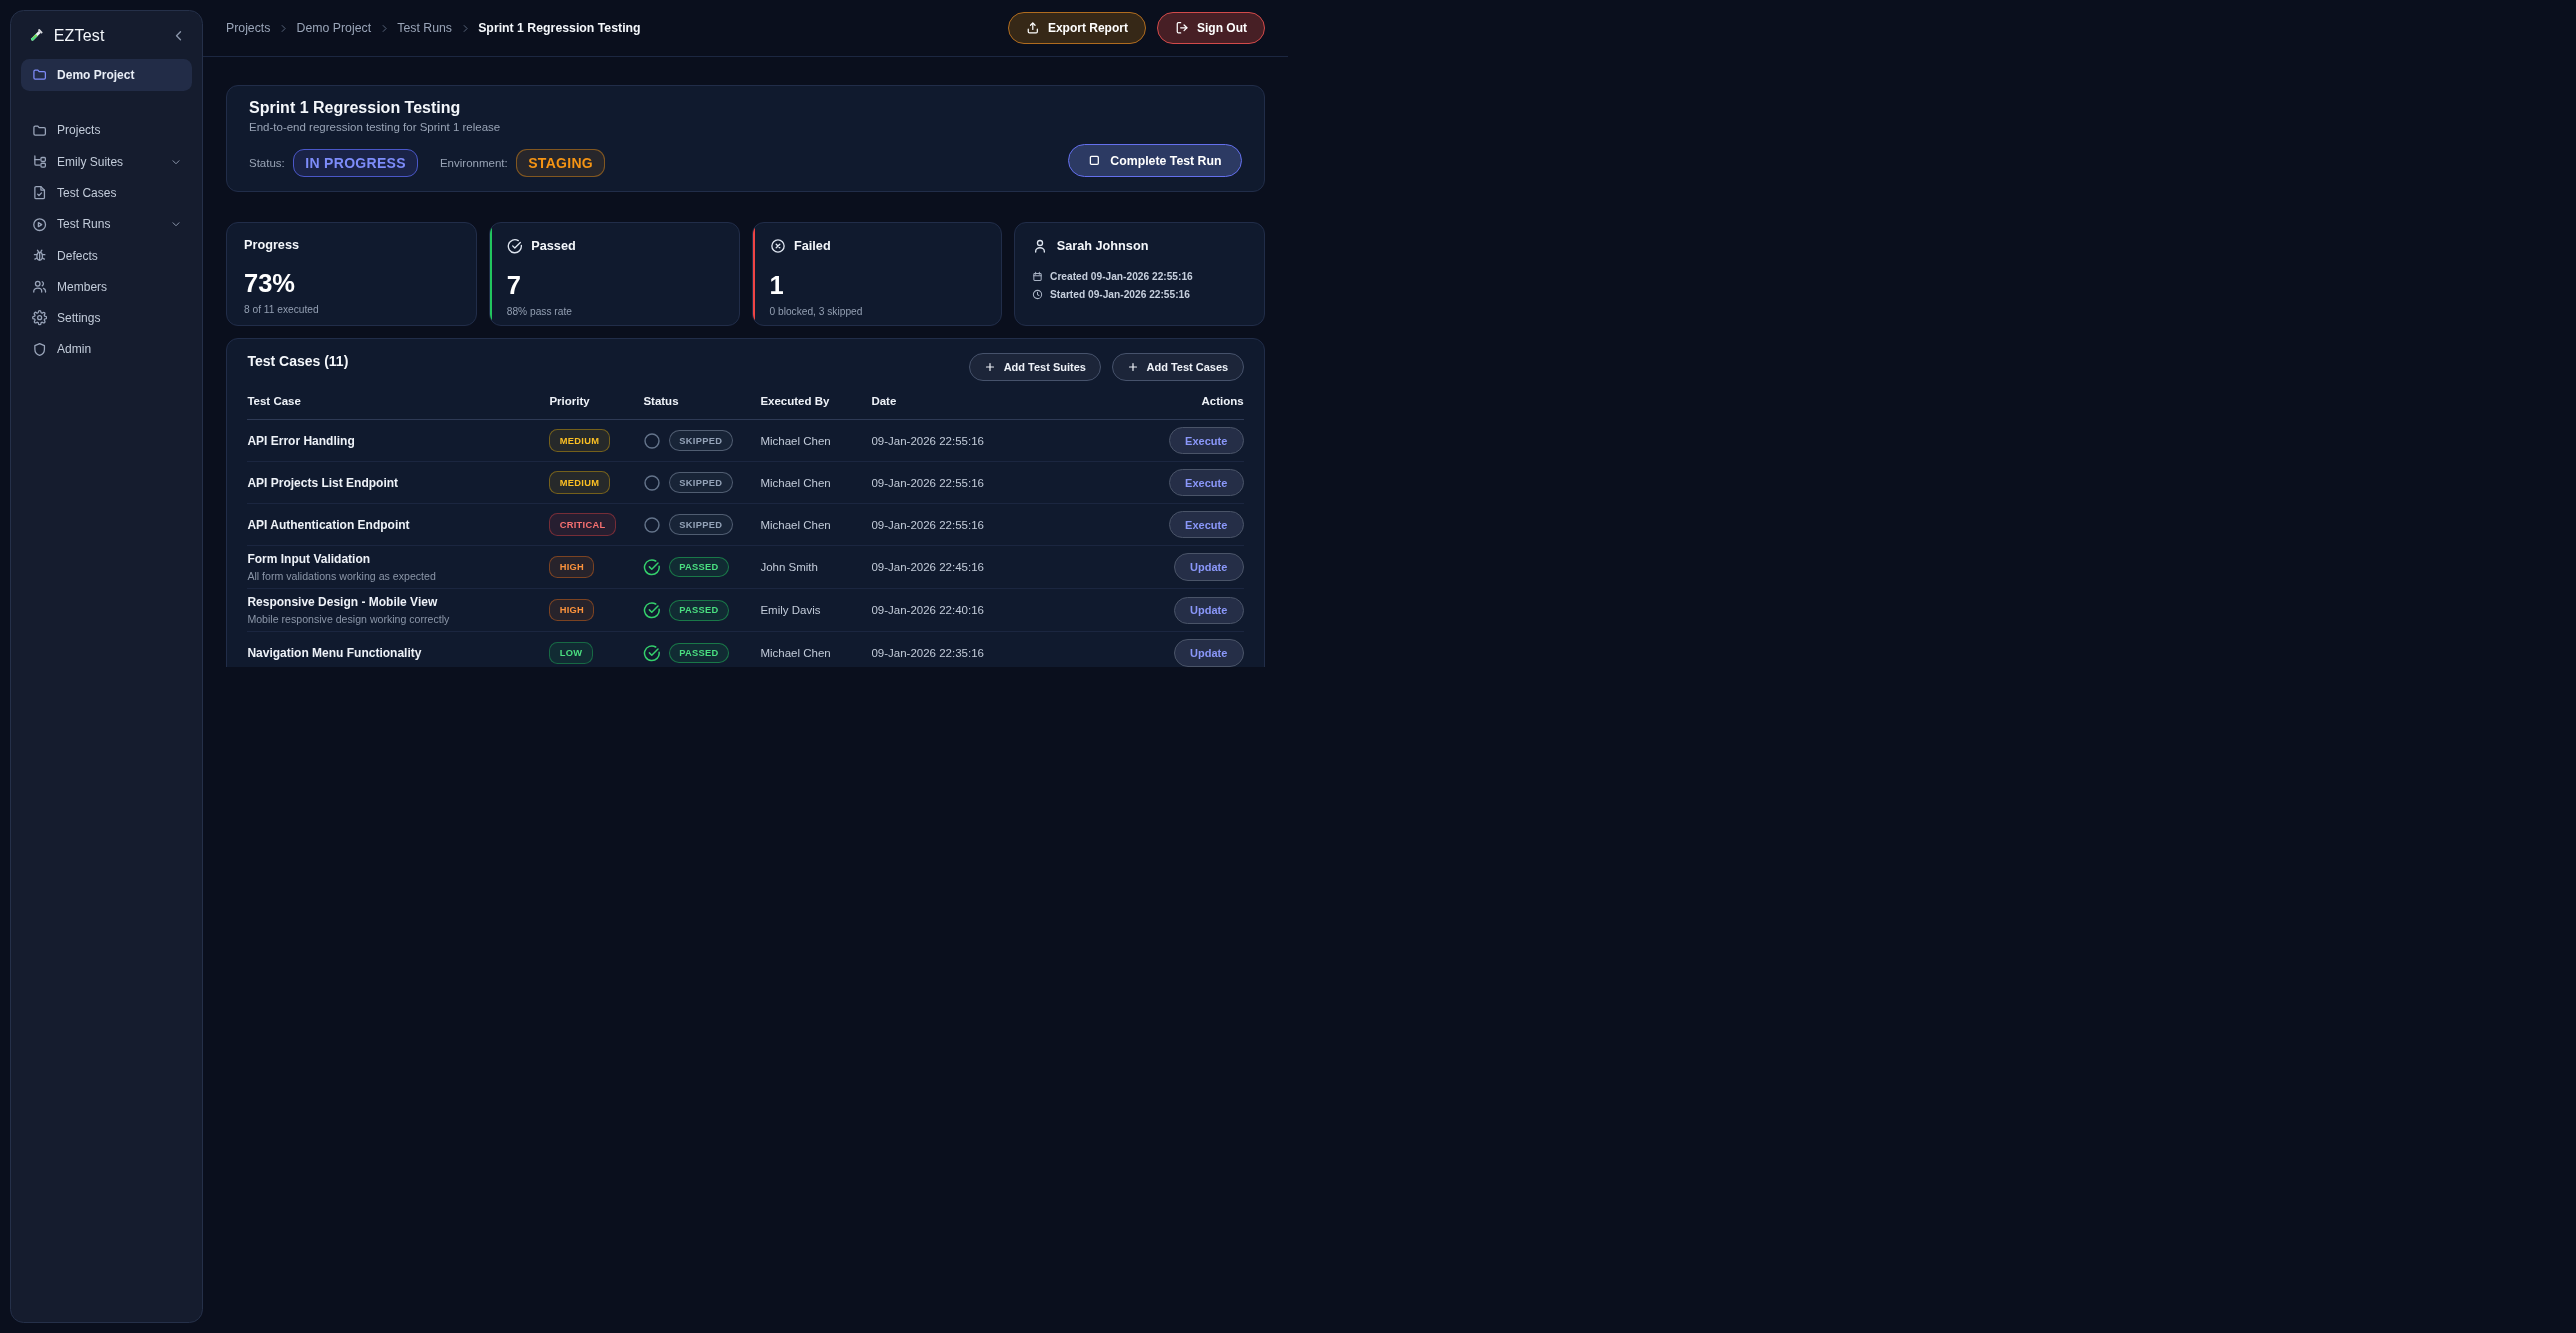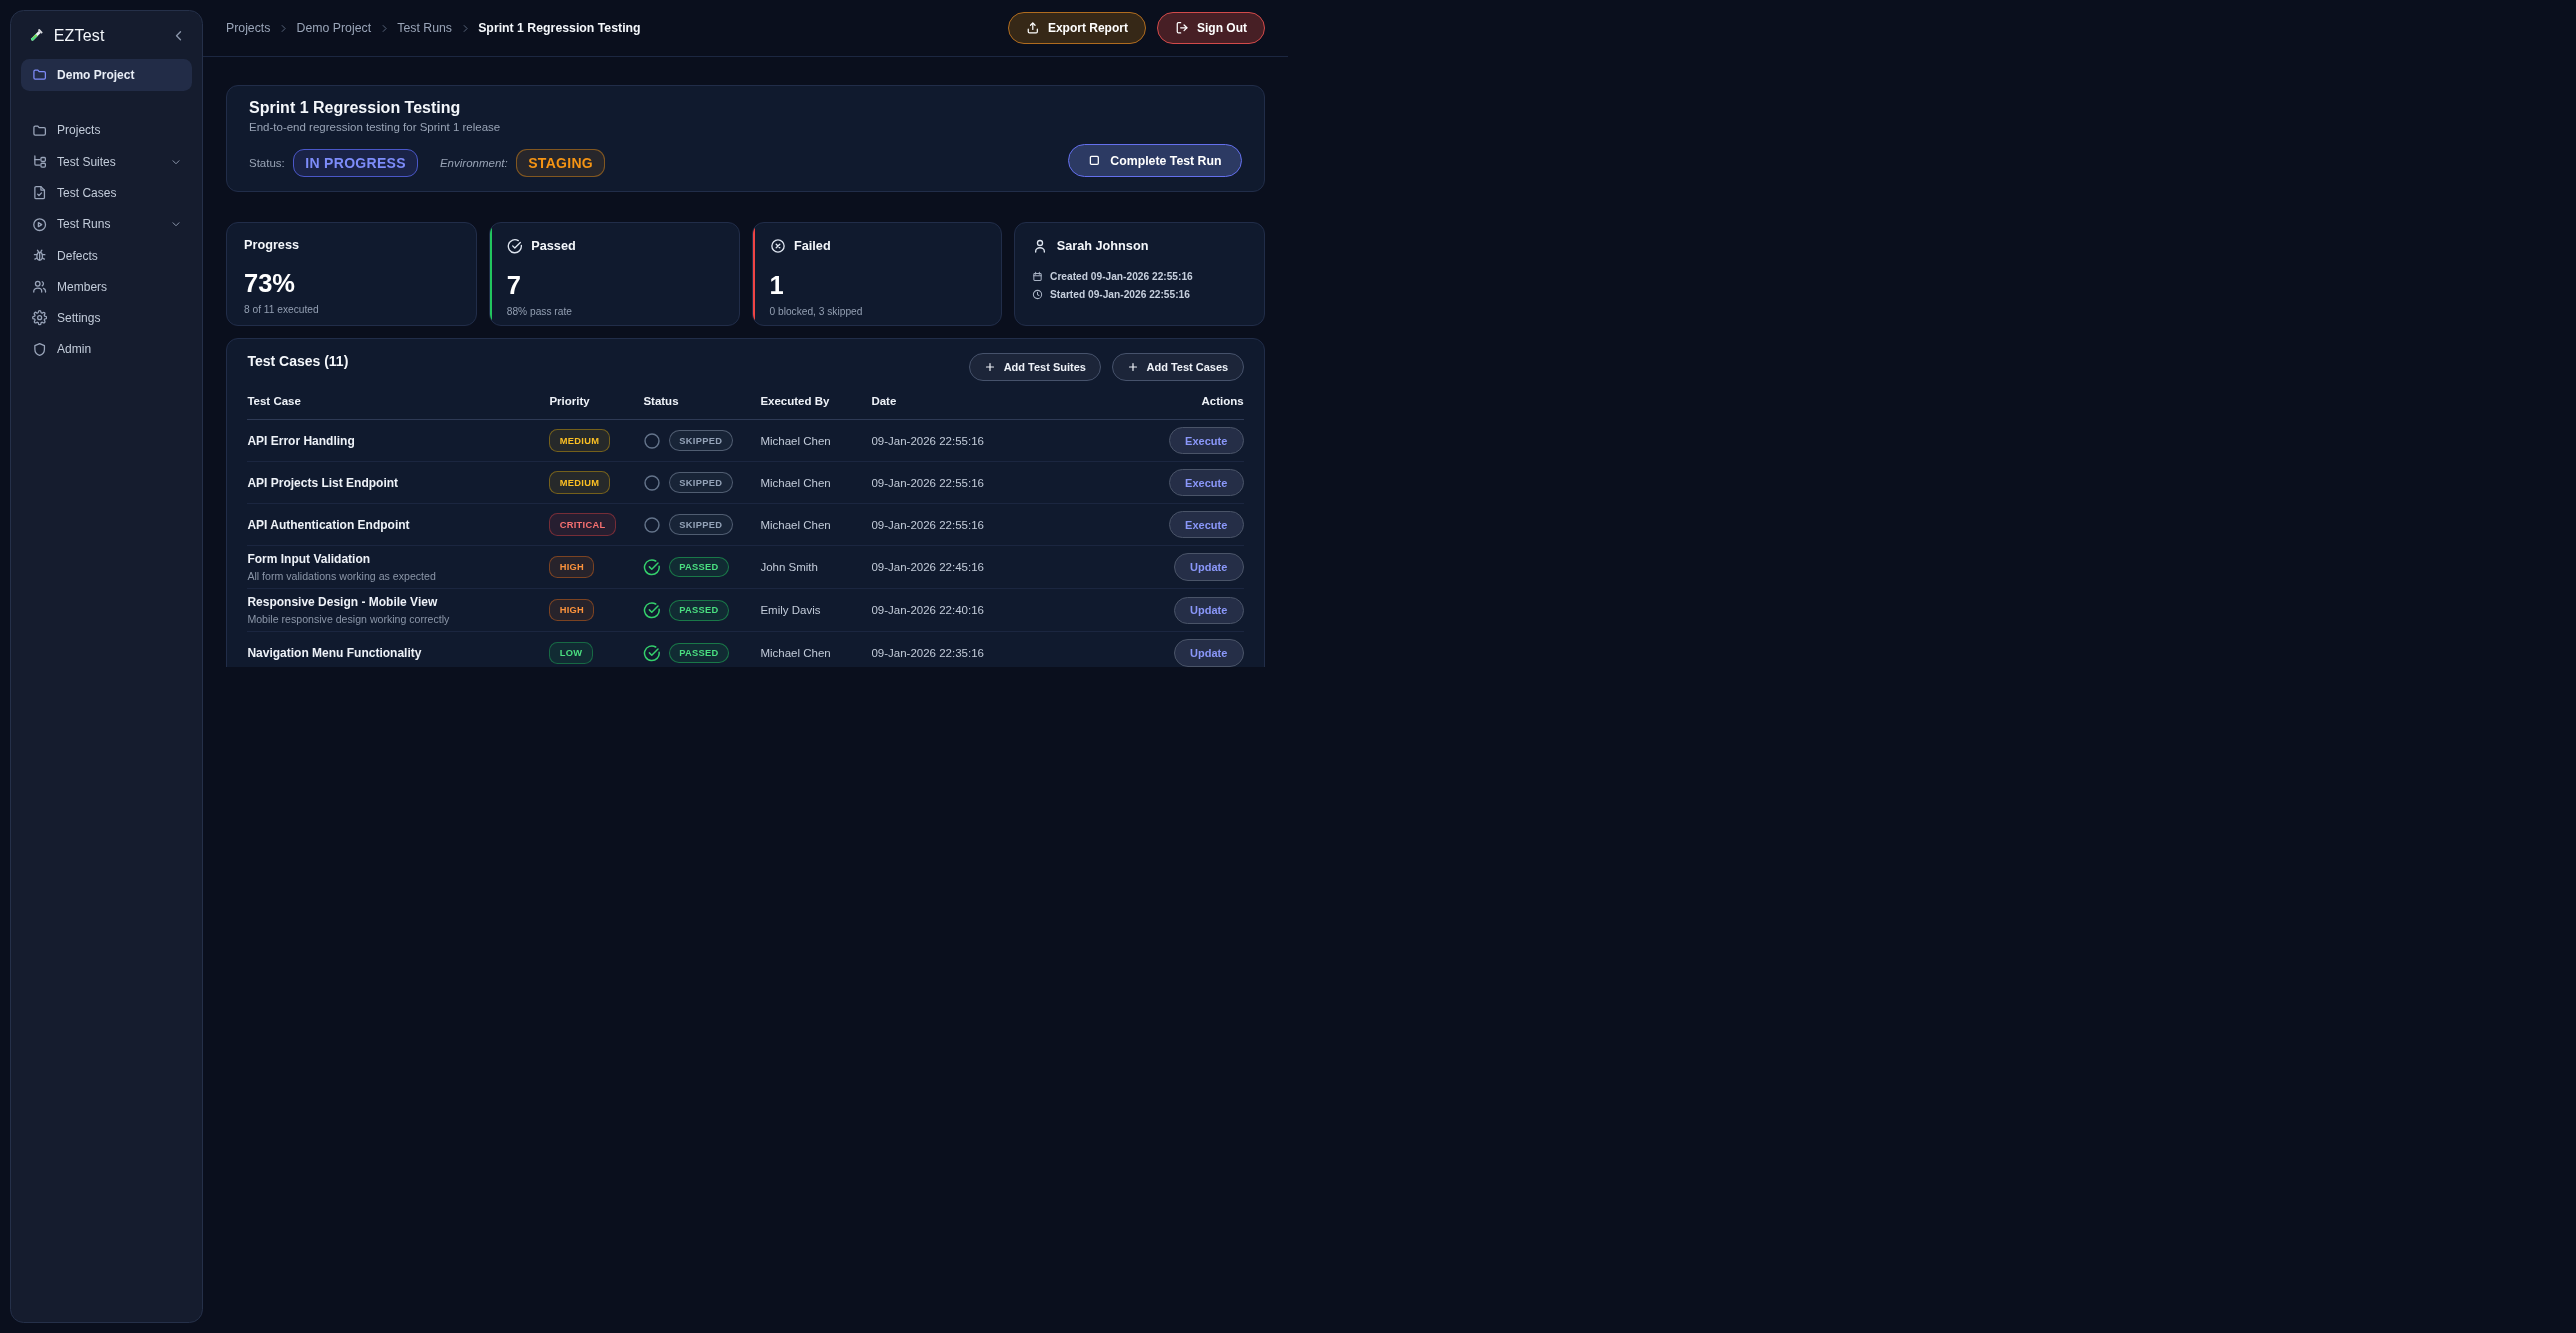--- a/index.html
+++ b/index.html
@@ -65,21 +65,21 @@
   .signout-btn { background:#471f25; border:0.8px solid #d24a4a; }
 
   .content { padding:28px 23px 0 23px; }
 
   
   .card { background:#101a2e; border:0.8px solid #212d49; border-radius:12px; }
   .run-card { padding:12.7px 22px 14.4px 22px; display:flex; justify-content:space-between; }
   .run-title { margin:0 0 4.2px 0; font-size:16px; font-weight:800; color:#f4f7fb; }
   .run-desc { margin:0 0 16px 0; font-size:11.5px; color:#98a3b5; }
   .meta-row { display:flex; align-items:center; gap:8.5px; font-size:11.5px; color:#98a3b5; }
-  .meta-label.env { margin-left:13.6px;font-style:italic; }
+  .meta-label.env { margin-left:13.6px; }
   .badge {
     display:inline-block; font-size:14px; font-weight:700; letter-spacing:0.3px;
     padding:5.1px 11px; border-radius:11px; white-space:nowrap;
   }
   .badge-status { color:#7d8cf9; border:0.8px solid #4a57c8; background:rgba(99,102,241,.13); }
   .badge-env { color:#f59414; border:0.8px solid rgba(245,148,20,.45); background:rgba(245,148,20,.1); }
   .complete-btn {
     align-self:flex-end;
     display:flex; align-items:center; gap:9.3px;
     background:#2c3a63; border:0.8px solid #6470ee; border-radius:849px;
@@ -177,21 +177,21 @@
           </svg>
           <span>Projects</span>
         </div>
         <div class="nav-item">
           <svg class="ic" viewBox="0 0 24 24" fill="none" stroke="currentColor" stroke-width="2" stroke-linecap="round" stroke-linejoin="round">
             <path d="M4.5 3v12.5a2 2 0 0 0 2 2H12"></path>
             <path d="M4.5 9H12"></path>
             <rect x="14" y="5.5" width="7" height="6" rx="1.5"></rect>
             <rect x="14" y="14.5" width="7" height="6" rx="1.5"></rect>
           </svg>
-          <span>Test Suites</span>
+          <span>Emily Suites</span>
           <span class="nav-caret">
             <svg class="ic" viewBox="0 0 24 24" fill="none" stroke="currentColor" stroke-width="2" stroke-linecap="round" stroke-linejoin="round">
               <path d="M6 9.5l6 6 6-6"></path>
             </svg>
           </span>
         </div>
         <div class="nav-item">
           <svg class="ic" viewBox="0 0 24 24" fill="none" stroke="currentColor" stroke-width="2" stroke-linecap="round" stroke-linejoin="round">
             <path d="M14 2.5H6.5a2 2 0 0 0-2 2v15a2 2 0 0 0 2 2h11a2 2 0 0 0 2-2V8z"></path>
             <path d="M14 2.5V8h5.5"></path>

